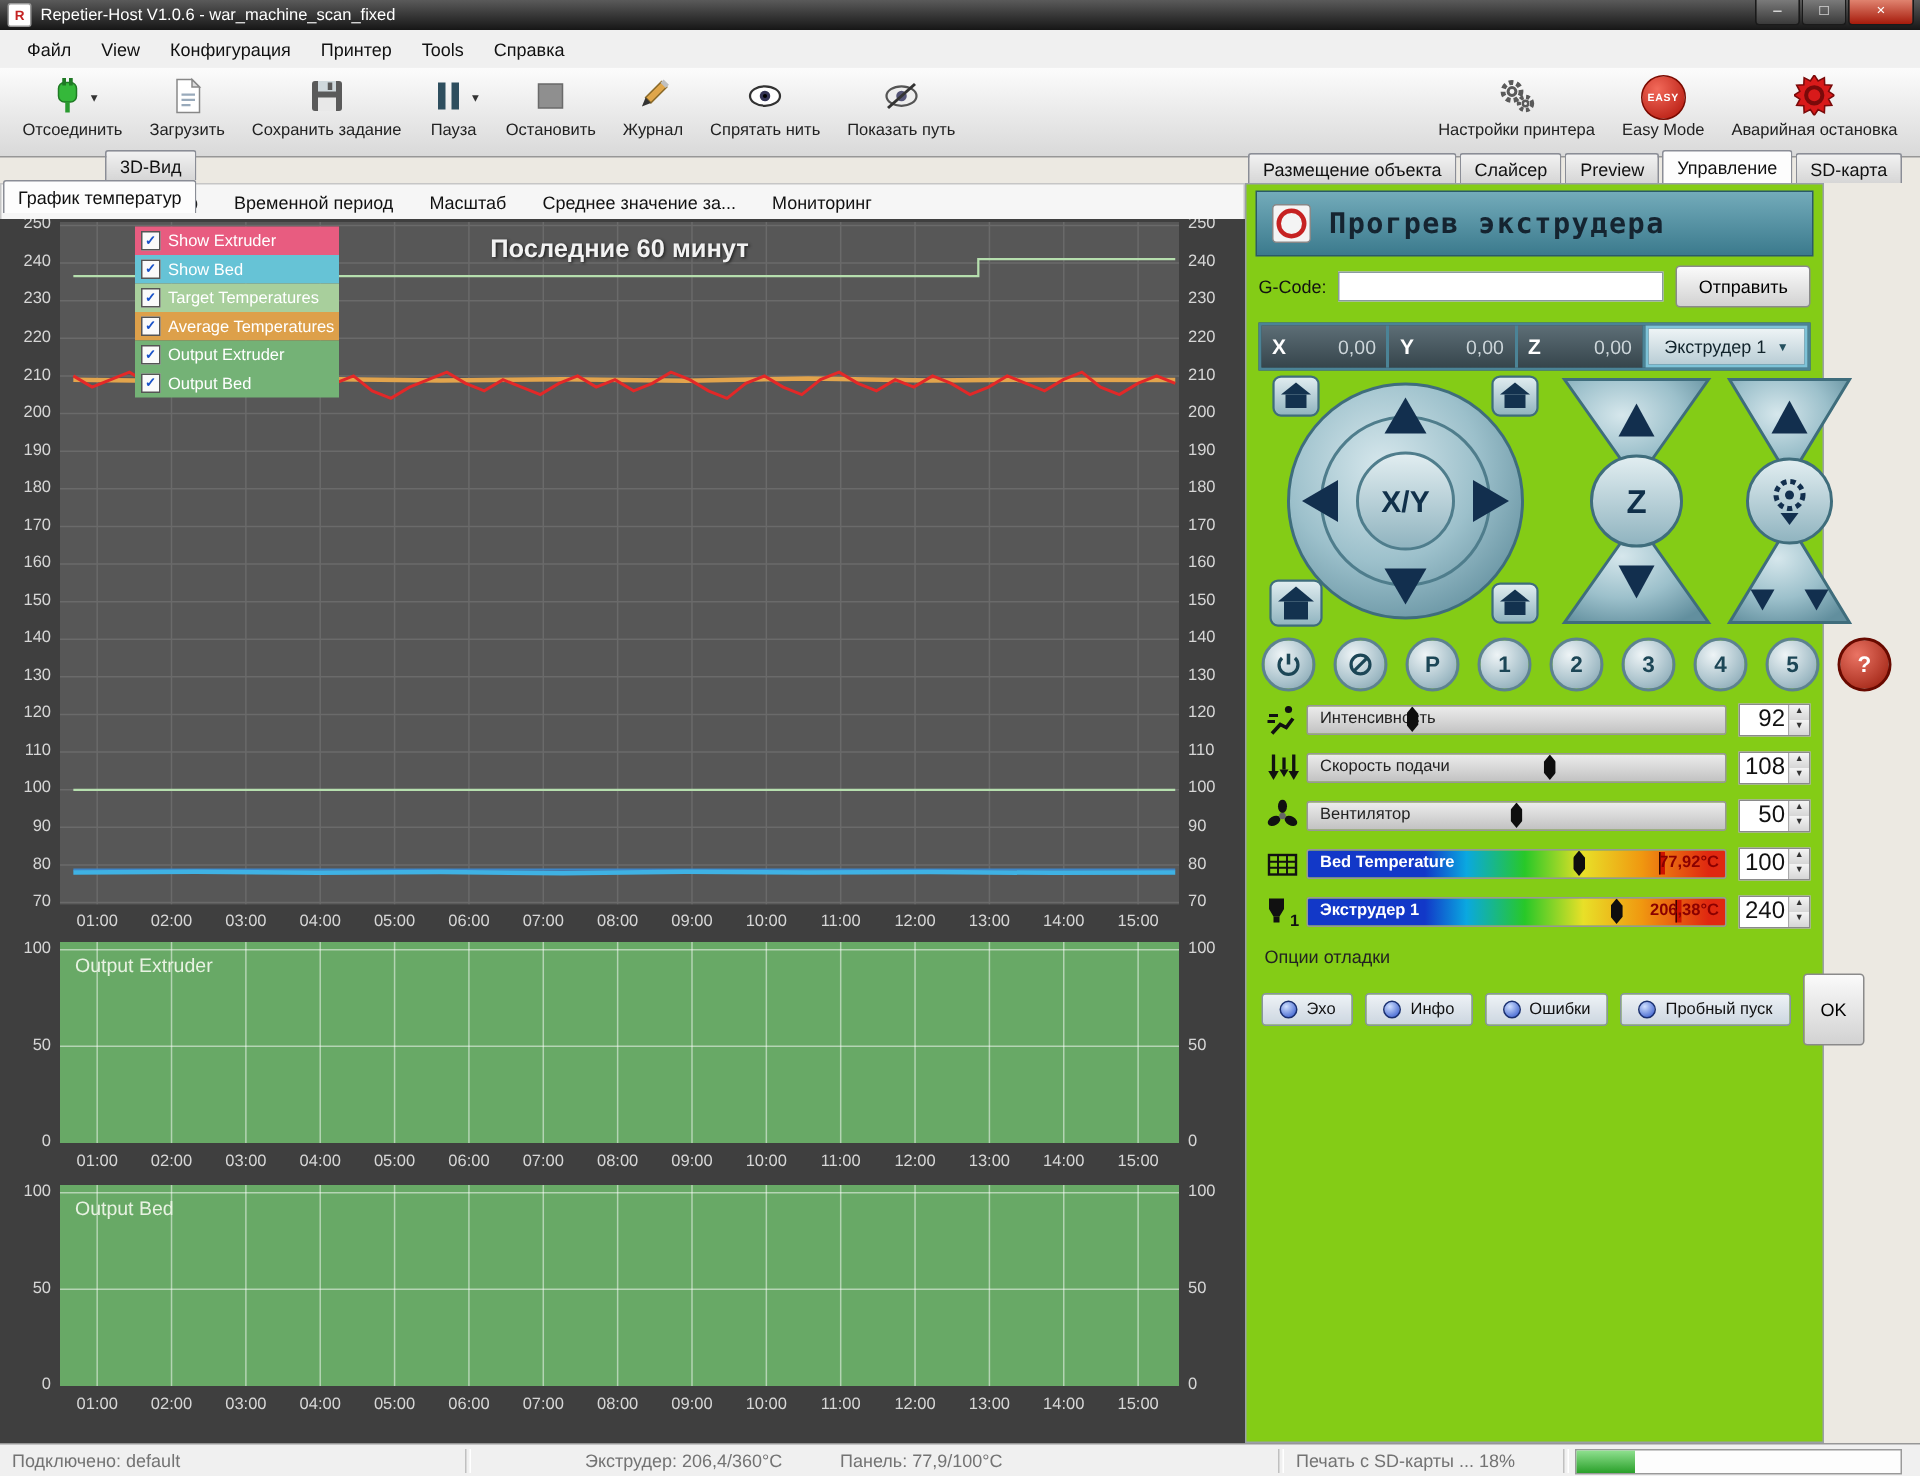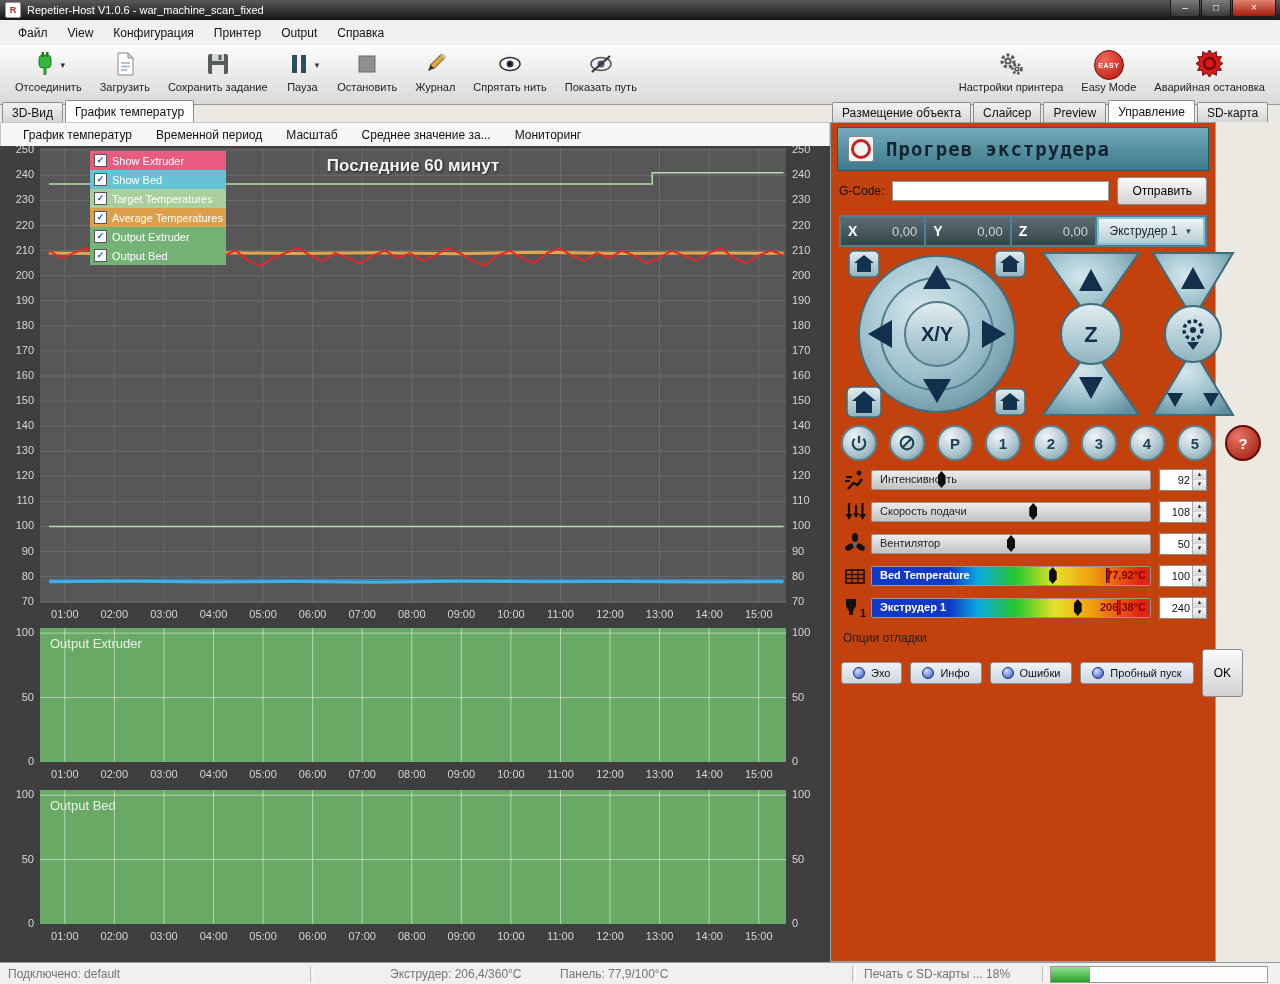--- a/index.html
+++ b/index.html
@@ -58,21 +58,21 @@
                font-size:17px;font-weight:bold;text-shadow:1px 1px 2px #222;}
   .outlabel{position:absolute;top:8px;left:10px;color:#e8f2e2;font-size:13px;}
   #legend{position:absolute;top:3px;left:50px;width:136px;z-index:2;}
   .legend-row{display:flex;align-items:center;height:19px;padding-left:4px;gap:5px;}
   .legend-cb{width:11px;height:11px;background:#fafafa;border:1px solid #555;font-size:9px;
              line-height:11px;text-align:center;font-weight:bold;color:#1a52c8;}
   .legend-label{color:#fff;font-size:11px;white-space:nowrap;}
 
   
   #right-panel{position:absolute;top:100px;left:830px;width:388px;height:862px;}
-  #right-body{position:absolute;top:22px;left:0;right:2px;bottom:0;background:#c2410c;
+  #right-body{position:absolute;top:22px;left:0;right:2px;bottom:0;background:#84cc16;
               border:1px solid #9aa0a8;}
   .ctl-header{position:absolute;top:4px;left:6px;right:6px;height:42px;
               background:linear-gradient(#73abba,#3b7a8d);border:1px solid #2a5a68;
               display:flex;align-items:center;gap:12px;padding-left:10px;}
   .htext{font-family:"DejaVu Sans Mono",monospace;font-weight:bold;font-size:19px;
          color:#152430;letter-spacing:1px;}
   .hlogo{width:24px;height:24px;background:#f4f4f4;border-radius:3px;border:1px solid #888;
          display:flex;align-items:center;justify-content:center;}
   .hlogo i{display:block;width:14px;height:14px;border:3px solid #c62222;border-radius:50%;}
   .gc-row{position:absolute;top:56px;left:8px;right:8px;height:24px;display:flex;
@@ -105,21 +105,21 @@
   .track-temp{background:linear-gradient(90deg,#1238c8 0%,#1238c8 28%,#0aa8e0 38%,#28c828 52%,
               #e8e028 66%,#f09810 80%,#e02810 96%);}
   .tlabel2{position:absolute;left:8px;top:2px;font-size:11px;color:#222;white-space:nowrap;}
   .track-temp .tlabel2{color:#fff;font-weight:bold;}
   .thumb{position:absolute;top:0;width:8px;height:17px;background:#0e0e0e;
          clip-path:polygon(50% 0,100% 28%,100% 72%,50% 100%,0 72%,0 28%);}
   .marker{position:absolute;top:1px;width:3px;height:15px;background:#cf1400;border-left:1px solid #3a0400;}
   .temp-read{position:absolute;right:4px;top:2px;font-size:11px;font-weight:bold;color:#8a0000;}
   .spin{width:46px;height:20px;background:#fff;border:1px solid #8a8a8a;display:flex;
         align-items:center;position:relative;flex:0 0 auto;}
-  .sval{flex:1;text-align:right;padding-right:16px;font-size:11px;}
+  .sval{flex:1;text-align:right;padding-right:16px;font-size:16px;}
   .sarrows{position:absolute;right:0;top:0;bottom:0;width:13px;border-left:1px solid #aaa;
            display:flex;flex-direction:column;}
   .sarrow{flex:1;font-size:6px;line-height:9px;text-align:center;color:#333;
           background:linear-gradient(#f4f4f4,#d6d6d6);}
   .debug-label{position:absolute;top:508px;left:12px;font-size:12px;color:#222;}
   .debug-row{position:absolute;top:526px;left:10px;right:10px;display:flex;gap:8px;align-items:center;}
   .dbtn{height:20px;border:1px solid #8894a0;border-radius:3px;
         background:linear-gradient(#eef2f6,#ccd6e0);display:flex;align-items:center;gap:6px;
         padding:0 11px;font-size:11px;white-space:nowrap;}
   .led{width:10px;height:10px;border-radius:50%;border:1px solid #1a3070;
@@ -151,21 +151,21 @@
       <div class="wbtn"><span>□</span></div>
       <div class="wbtn close"><span>×</span></div>
     </div>
   </div>
 
   <div class="menubar">
     <span class="menu-item">Файл</span>
     <span class="menu-item">View</span>
     <span class="menu-item">Конфигурация</span>
     <span class="menu-item">Принтер</span>
-    <span class="menu-item">Output</span>
+    <span class="menu-item">Tools</span>
     <span class="menu-item">Справка</span>
   </div>
 
   <div class="toolbar">
     <div class="tbtn">
       <div class="ticonrow">
           <span>
         <svg width="26" height="26" viewBox="0 0 26 26">
               <rect x="7" y="4" width="12" height="13" rx="4" fill="#35b83a" stroke="#1f7a24"></rect>
               <rect x="9.5" y="1" width="2.5" height="5" fill="#1f7a24"></rect>
@@ -283,21 +283,21 @@
                 <polygon points="26,13 22.2,15.5 24.3,19.5 19.7,19.7 19.5,24.3 15.5,22.2 13,26 10.5,22.2 6.5,24.3 6.3,19.7 1.7,19.5 3.8,15.5 0,13 3.8,10.5 1.7,6.5 6.3,6.3 6.5,1.7 10.5,3.8 13,0 15.5,3.8 19.5,1.7 19.7,6.3 24.3,6.5 22.2,10.5" fill="#d81a1a" stroke="#7a0a0a"></polygon>
                 <circle cx="13" cy="13" r="5.2" fill="#d81a1a" stroke="#7a0a0a" stroke-width="2.6"></circle>
               </svg></span>
           </div>
         <span class="tlabel">Аварийная остановка</span>
       </div>
     </div>
   </div>
 
   <div id="left-panel">
-    <div class="tabbar" style="left:2px;top:0;">
+    <div class="tabbar" style="left:2px;top:0;flex-direction:column;">
       <div class="tab">3D-Вид</div>
       <div class="tab active">График температур</div>
     </div>
     <div id="chart-menu">
       <span class="cmenu-item">График температур</span>
       <span class="cmenu-item">Временной период</span>
       <span class="cmenu-item">Масштаб</span>
       <span class="cmenu-item">Среднее значение за...</span>
       <span class="cmenu-item">Мониторинг</span>
     </div>

